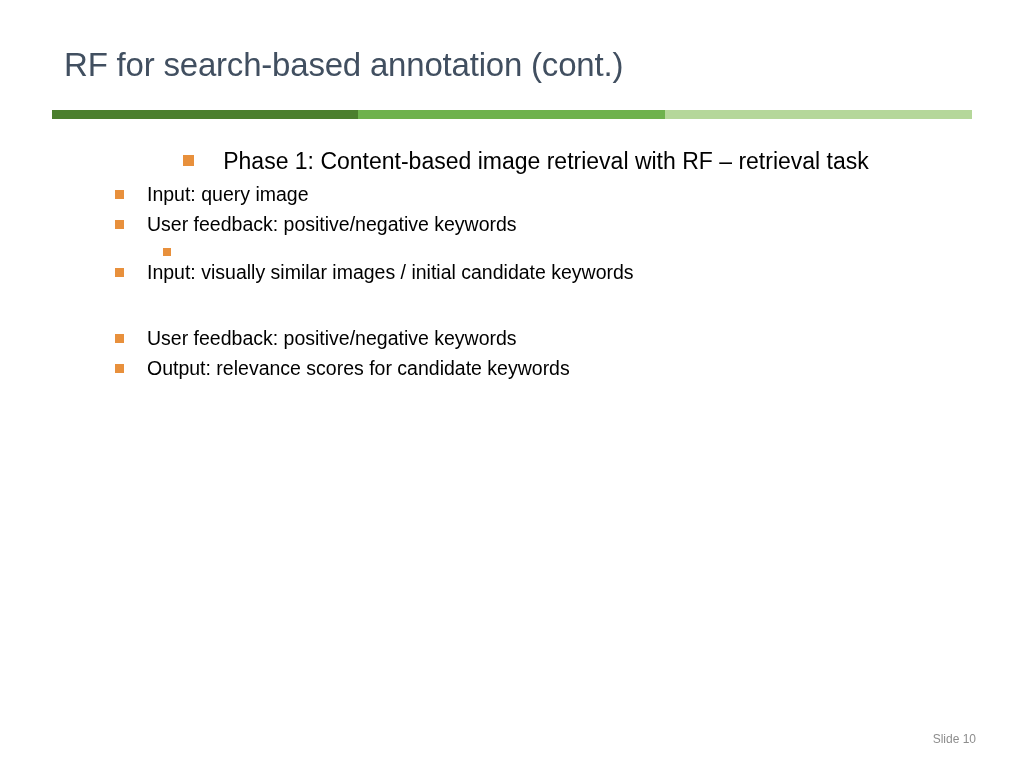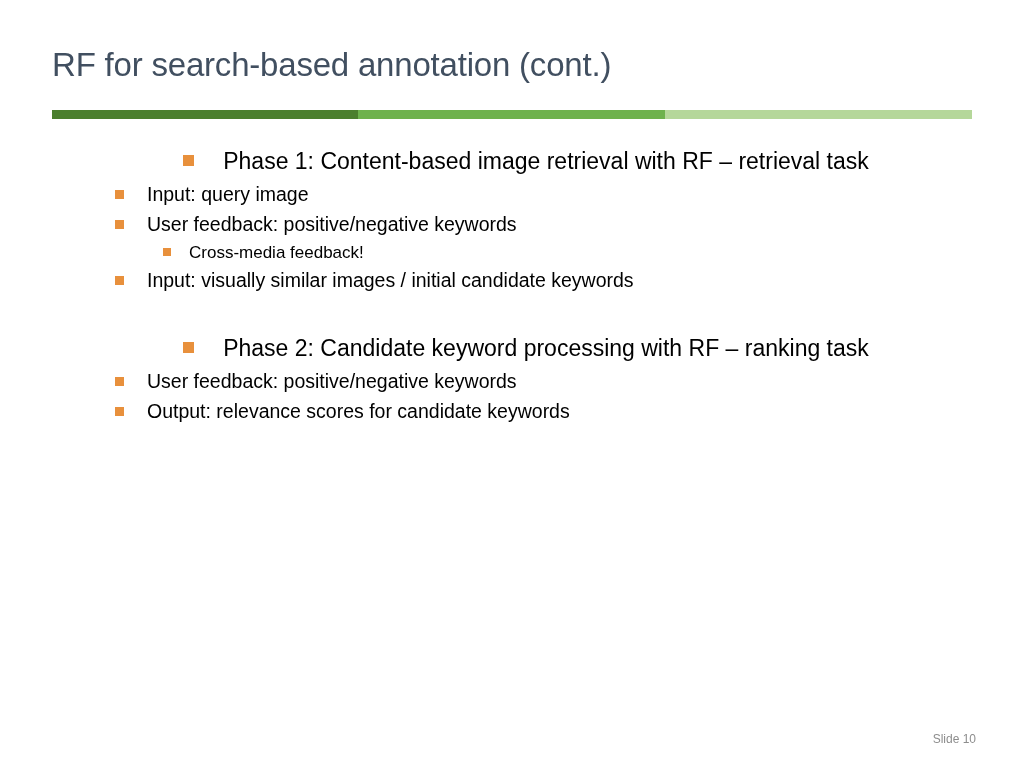--- a/index.html
+++ b/index.html
@@ -18,21 +18,21 @@
 
   .slide {
     position: absolute;
     inset: 0;
     background: #ffffff;
   }
 
   
   .slide-title {
     position: absolute;
-    left: 52px;
+    left: 64px;
     top: 44px;
     width: 920px;
     font-size: 33px;
     font-weight: 400;
     color: #414f60;
     letter-spacing: -0.2px;
     line-height: 42px;
     white-space: nowrap;
   }
 
@@ -163,34 +163,29 @@
       <span class="text">Input: query image</span>
     </div>
 
     <div class="bullet-row lvl2">
       <span class="marker" style="background: rgb(232, 144, 60);"></span>
       <span class="text">User feedback: positive/negative keywords</span>
     </div>
 
     <div class="bullet-row lvl3">
       <span class="marker" style="background: rgb(232, 144, 60);"></span>
-      <span class="text">Cross-media feedback!</span>
     </div>
 
     <div class="bullet-row lvl2">
       <span class="marker" style="background: rgb(232, 144, 60);"></span>
       <span class="text">Input: visually similar images / initial candidate keywords</span>
     </div>
 
     <div class="block-gap"></div>
 
-    <div class="bullet-row lvl1">
-      <span class="marker" style="background: rgb(232, 144, 60);"></span>
-      <span class="text">Phase 2: Candidate keyword processing with RF – ranking task</span>
-    </div>
 
 
     <div class="bullet-row lvl2">
       <span class="marker" style="background: rgb(232, 144, 60);"></span>
       <span class="text">User feedback: positive/negative keywords</span>
     </div>
 
     <div class="bullet-row lvl2">
       <span class="marker" style="background: rgb(232, 144, 60);"></span>
       <span class="text">Output: relevance scores for candidate keywords</span>

